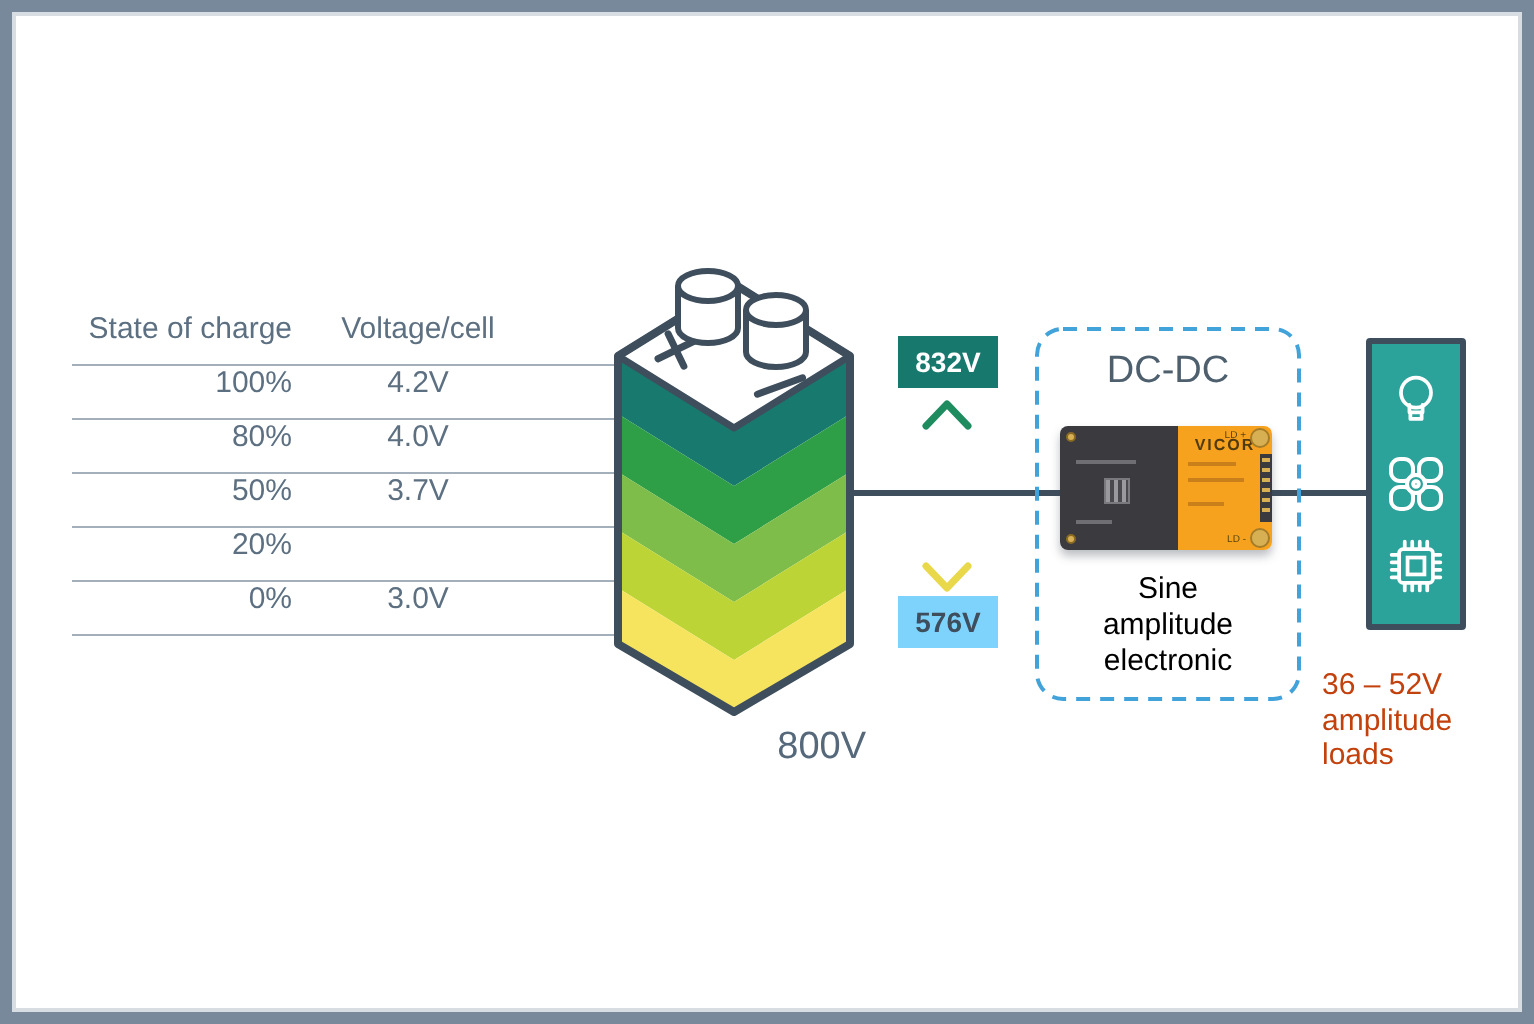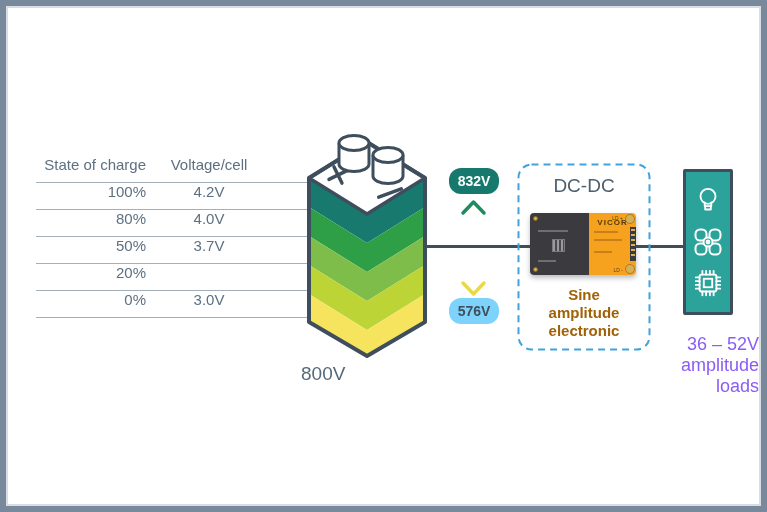--- a/index.html
+++ b/index.html
@@ -9,58 +9,58 @@
     border:6px solid #77899b;box-shadow:inset 0 0 0 2px #d7dde2;
     font-family:"Liberation Sans","DejaVu Sans",sans-serif;overflow:hidden;
   }
   
   .soc-table{position:absolute;left:30px;top:150px;width:273px;font-size:15px;color:#5d7082;z-index:1;}
   .soc-row{display:flex;height:27px;border-bottom:1px solid #a3b0bc;}
   .soc-c1{flex:0 0 112px;text-align:right;padding-right:2px;}
   .soc-c2{flex:0 0 122px;text-align:center;}
   
   .battery-svg{position:absolute;left:295px;top:120px;z-index:2;}
-  .battery-label{position:absolute;left:295px;top:357px;width:132px;text-align:left;
+  .battery-label{position:absolute;left:295px;top:357px;width:132px;text-align:right;
     font-size:19px;color:#56697b;z-index:2;}
   
   .wire{position:absolute;left:419px;top:239px;width:260px;height:3px;background:#3f4e5d;z-index:1;}
   
   .range-arrow{position:absolute;left:449px;top:191px;z-index:2;}
   .vbadge{position:absolute;width:50px;height:26px;line-height:26px;text-align:center;
-    font-size:14px;font-weight:bold;z-index:3;border-radius:12px;}
+    font-size:14px;font-weight:bold;z-index:3;}
   .vbadge.max{left:443px;top:162px;background:#17796e;color:#ffffff;}
   .vbadge.min{left:443px;top:292px;background:#7dd3fc;color:#3f4e5d;}
   
   .dcdc-box{position:absolute;left:511px;top:157px;width:134px;height:188px;z-index:2;}
   .dcdc-border{position:absolute;left:0;top:0;}
   .dcdc-title{position:absolute;top:12px;width:100%;text-align:center;font-size:19px;color:#4e5f6e;}
   .dcdc-caption{position:absolute;bottom:11px;width:100%;text-align:center;font-size:15px;
-    line-height:1.2;color:#a16207;font-weight:bold;}
+    line-height:1.2;color:#000000;}
   
   .module{position:absolute;left:524px;top:207px;width:106px;height:62px;display:flex;
     border-radius:4px;overflow:hidden;box-shadow:0 3px 5px rgba(60,70,80,.35);z-index:3;}
   .mod-dark{flex:0 0 59px;background:#3b3b3f;position:relative;}
   .mod-orange{flex:1;background:#f6a21f;position:relative;}
   .gold-dot{position:absolute;width:5px;height:5px;border-radius:50%;background:#d8b054;border:1px solid #8a6a20;}
   .qr{position:absolute;left:22px;top:26px;width:13px;height:13px;background:
     repeating-linear-gradient(90deg,#9a9a9e 0 2px,#4a4a4e 2px 4px);border:1px solid #7a7a7e;}
   .mod-bar{position:absolute;height:2px;background:#6f6f73;}
   .mod-bar.o{background:#c9801b;}
   .brand{position:absolute;top:5px;left:0;width:100%;text-align:center;font-size:8px;font-weight:bold;
     letter-spacing:1px;color:#503a10;}
   .gold-pad{position:absolute;width:10px;height:10px;border-radius:50%;background:#d8b054;border:1px solid #a57c28;}
   .pin-strip{position:absolute;right:0;top:14px;bottom:14px;width:6px;background:#3b3b3f;}
   .pin{position:absolute;left:1px;width:4px;height:2px;background:#d8b054;}
   .ld{position:absolute;font-size:5px;color:#5a4310;}
   
   .load-box{position:absolute;left:677px;top:163px;width:50px;height:146px;background:#2ba29a;
     border:3px solid #3f4e5d;border-radius:2px;display:flex;flex-direction:column;
     align-items:center;justify-content:space-evenly;padding:4px 0;z-index:2;}
-  .loads-label{position:absolute;left:655px;top:328px;width:98px;text-align:right;
-    font-size:18px;line-height:1.18;color:#8b5cf6;z-index:2;}
+  .loads-label{position:absolute;left:655px;top:328px;width:98px;text-align:left;
+    font-size:15px;line-height:1.18;color:#c2410c;z-index:2;}
 </style>
 </head>
 <body>
 
 <div class="canvas">
 
   <div class="soc-table">
     <div class="soc-row">
       <div class="soc-c1">State of charge</div>
       <div class="soc-c2">Voltage/cell</div>

